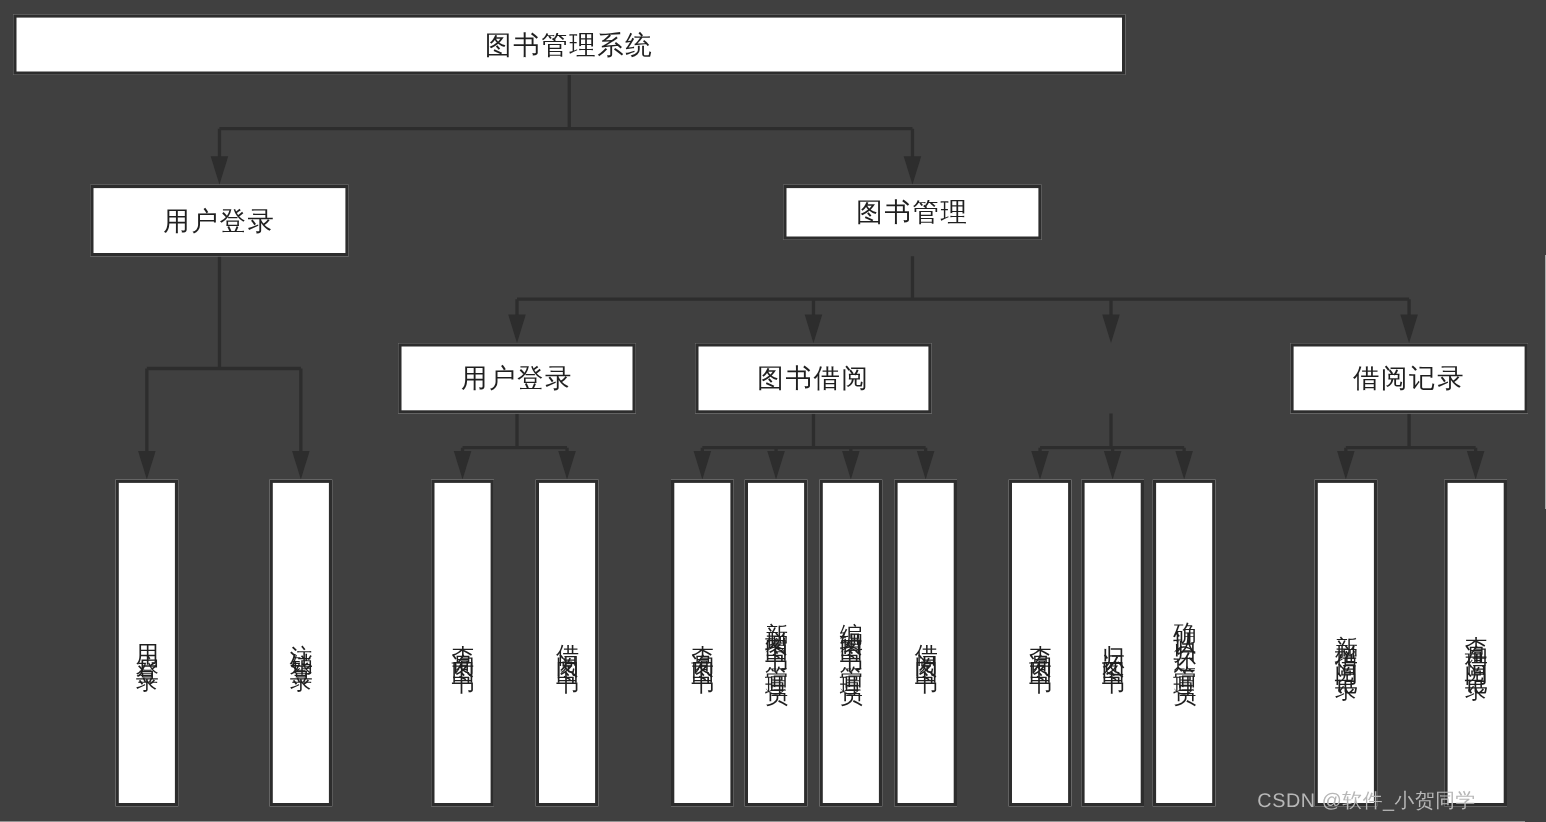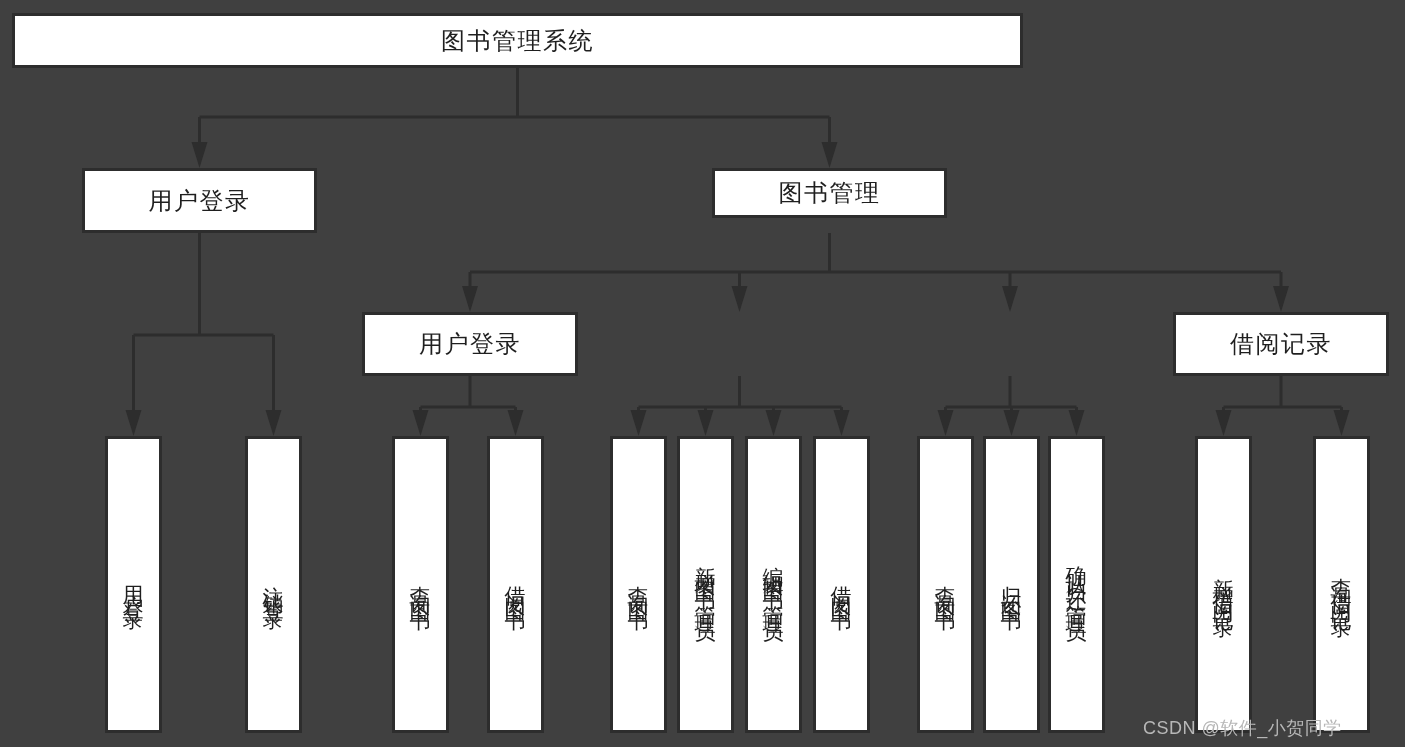--- a/index.html
+++ b/index.html
@@ -76,20 +76,23 @@
   <div class="node h" style="left:82px;top:168px;width:235px;height:65px">
     <span>用户登录</span>
   </div>
   <div class="node h" style="left:712px;top:168px;width:235px;height:50px">
     <span>图书管理</span>
   </div>
 
   <div class="node h" style="left:362px;top:312px;width:216px;height:64px">
     <span>用户登录</span>
   </div>
+  <div class="node h" style="left:632px;top:312px;width:215px;height:64px">
+    <span>图书借阅</span>
+  </div>
   <div class="node h" style="left:1173px;top:312px;width:216px;height:64px">
     <span>借阅记录</span>
   </div>
 
   <div class="node v" style="left:105px;top:436px;width:57px;height:297px">
     <span>用户登录</span>
   </div>
   <div class="node v" style="left:245px;top:436px;width:57px;height:297px">
     <span>注销登录</span>
   </div>

